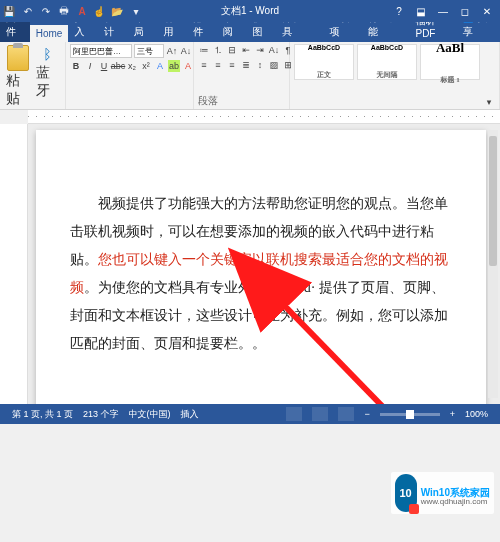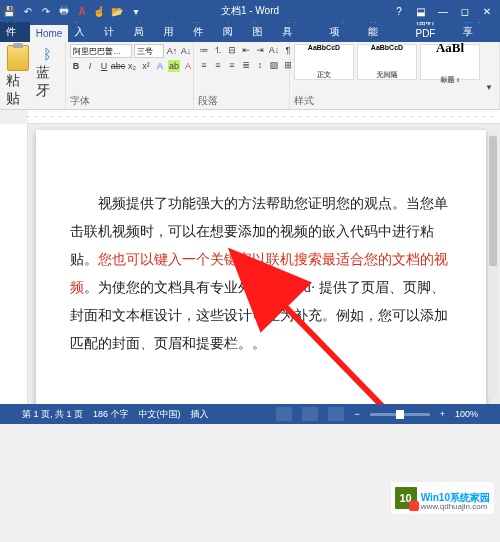--- a/index.html
+++ b/index.html
@@ -41,28 +41,28 @@
   .doc-area { display:flex; background:#ededed; height: 280px; }
   .vruler { width: 28px; background:#fff; border-right:1px solid #ddd; }
   .page-holder { flex:1; overflow:auto; padding: 6px 14px 6px 8px; position: relative; }
   .page { background:#fff; width: 100%; min-height: 430px; box-shadow: 0 2px 6px rgba(0,0,0,.25); padding: 60px 34px 34px; }
   .page p { font-size: 14px; line-height: 2.0; color: #222; font-family: "SimSun","Microsoft YaHei",serif; }
   .page p .indent { display:inline-block; width: 2em; }
   .red { color: #d6301a; }
 
   .arrow { position:absolute; pointer-events:none; }
 
-  .statusbar { height: 20px; background:#2b579a; color:#fff; display:flex; align-items:center; font-size:9px; padding:0 22px; gap:10px; }
+  .statusbar { height: 20px; background:#2b579a; color:#fff; display:flex; align-items:center; font-size:9px; padding:0 12px; gap:10px; }
   .status-sep { flex:1; }
   .viewbtn { width:16px; height:14px; background:rgba(255,255,255,.12); display:inline-block; cursor:pointer; }
   .zoom-track { width:60px; height:3px; background:rgba(255,255,255,.35); position:relative; }
   .zoom-thumb { position:absolute; top:-3px; width:8px; height:9px; background:#fff; }
 
   .watermark { position:absolute; right:6px; bottom:28px; display:flex; align-items:center; gap:4px; background: rgba(255,255,255,.85); padding:2px 4px; border-radius:2px; }
-  .wm-badge { width:22px; height:22px; background:#4d7c0f; color:#fff; font-weight:bold; display:flex; align-items:center; justify-content:center; border-radius:1px; font-size:11px; position:relative; }
+  .wm-badge { width:22px; height:38px; background:#0369a1; color:#fff; font-weight:bold; display:flex; align-items:center; justify-content:center; border-radius:11px; font-size:11px; position:relative; }
   .wm-badge::after { content:""; position:absolute; right:-2px; bottom:-2px; width:10px; height:10px; background:#ff3b30; border-radius:2px; }
   .wm-text { font-size:10px; line-height:1.1; }
   .wm-text .t1 { color:#00a2ff; font-weight:bold;margin-top:8px; }
   .wm-text .t2 { color:#666; font-size:8px; }
   .scrollbar-v { position:absolute; right:2px; top:6px; bottom:6px; width:10px; background:#e9e9e9; }
   .scrollbar-v .thumb { position:absolute; left:1px; right:1px; top:6px; height:130px; background:#c4c4c4; border-radius:2px; }
 </style>
 </head>
 <body>
 
@@ -132,21 +132,20 @@
         <span class="mini" style="font-style:italic">I</span>
         <span class="mini" style="text-decoration:underline">U</span>
         <span class="mini" style="text-decoration:line-through">abc</span>
         <span class="mini">x₂</span>
         <span class="mini">x²</span>
         <span class="mini" style="color:#3b82f6">A</span>
         <span class="mini" style="background:#bef264">ab</span>
         <span class="mini" style="color:#e74c3c">A</span>
       </div>
     </div>
-    <div class="rgroup-label">字体</div>
   </div>
 
   <div class="rgroup" style="min-width:96px">
     <div class="rgroup-body" style="flex-direction:column;gap:3px">
       <div class="para-row">
         <span class="mini">≔</span>
         <span class="mini">⒈</span>
         <span class="mini">⊟</span>
         <span class="mini">⇤</span>
         <span class="mini">⇥</span>
@@ -175,21 +174,20 @@
       <div class="style-box">
         <div>AaBbCcD</div>
         <div class="style-name">无间隔</div>
       </div>
       <div class="style-box big">
         <div>AaBl</div>
         <div class="style-name">标题 1</div>
       </div>
       <span class="mini" style="align-self:flex-end">▾</span>
     </div>
-    <div class="rgroup-label">样式</div>
   </div>
 </div>
 
 <div class="ruler"></div>
 
 <div class="doc-area">
   <div class="vruler"></div>
   <div class="page-holder">
     <div class="page">
       <p><span class="indent">　　</span><span>视频提供了功能强大的方法帮助您证明您的观点。当您单击联机视频时，可以在想要添加的视频的嵌入代码中进行粘贴。</span><span class="red">您也可以键入一个关键字以联机搜索最适合您的文档的视频</span><span>。为使您的文档具有专业外观，Word· 提供了页眉、页脚、封面和文本框设计，这些设计可互为补充。例如，您可以添加匹配的封面、页眉和提要栏。。</span></p>
@@ -204,21 +202,21 @@
             <path d="M0,0 L14,6 L0,12 Z" fill="#ff1a1a"></path>
           </marker>
         </defs>
       <line x1="430" y1="360" x2="250" y2="175" stroke="#ff1a1a" stroke-width="6" marker-end="url(#ah)"></line>
     </svg>
   </div>
 </div>
 
 <div class="statusbar">
   <span>第 1 页, 共 1 页</span>
-  <span>186 个字</span>
+  <span>213 个字</span>
   <span>中文(中国)</span>
   <span>插入</span>
   <span class="status-sep"></span>
   <span class="viewbtn"></span>
   <span class="viewbtn"></span>
   <span class="viewbtn"></span>
   <span>−</span>
   <span class="zoom-track">
       <span class="zoom-thumb" style="left:26px"></span>
     </span>

